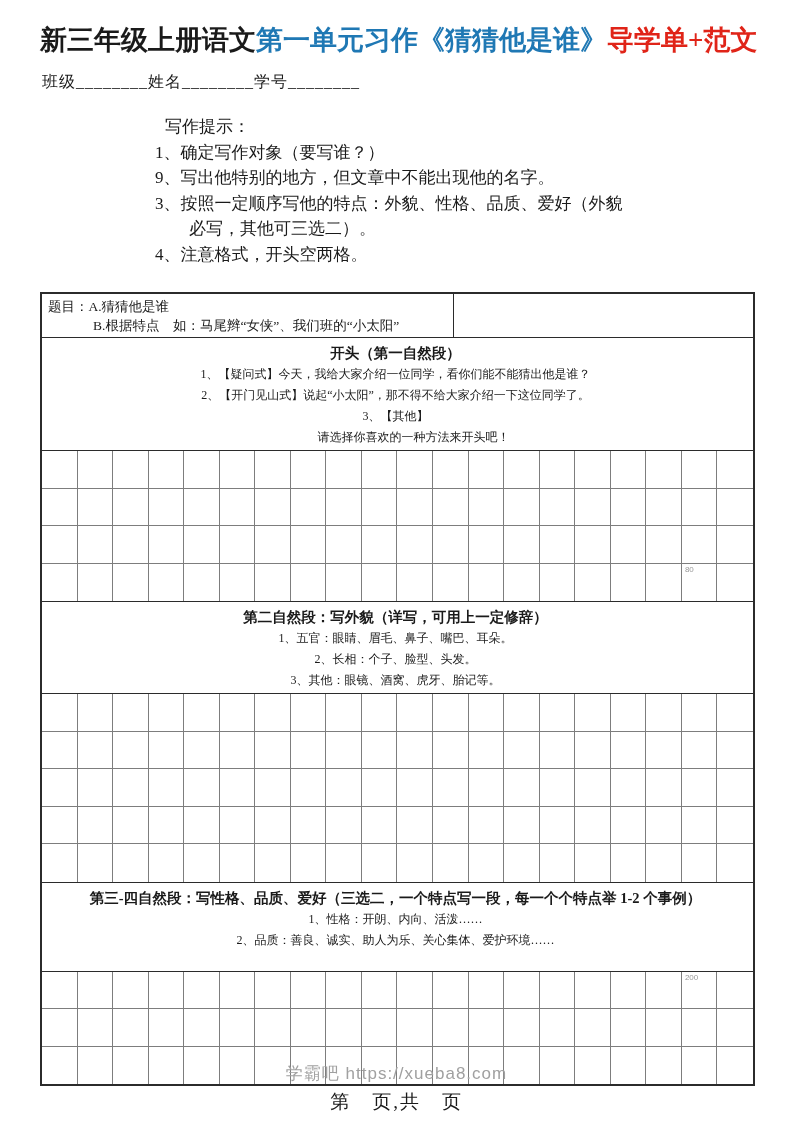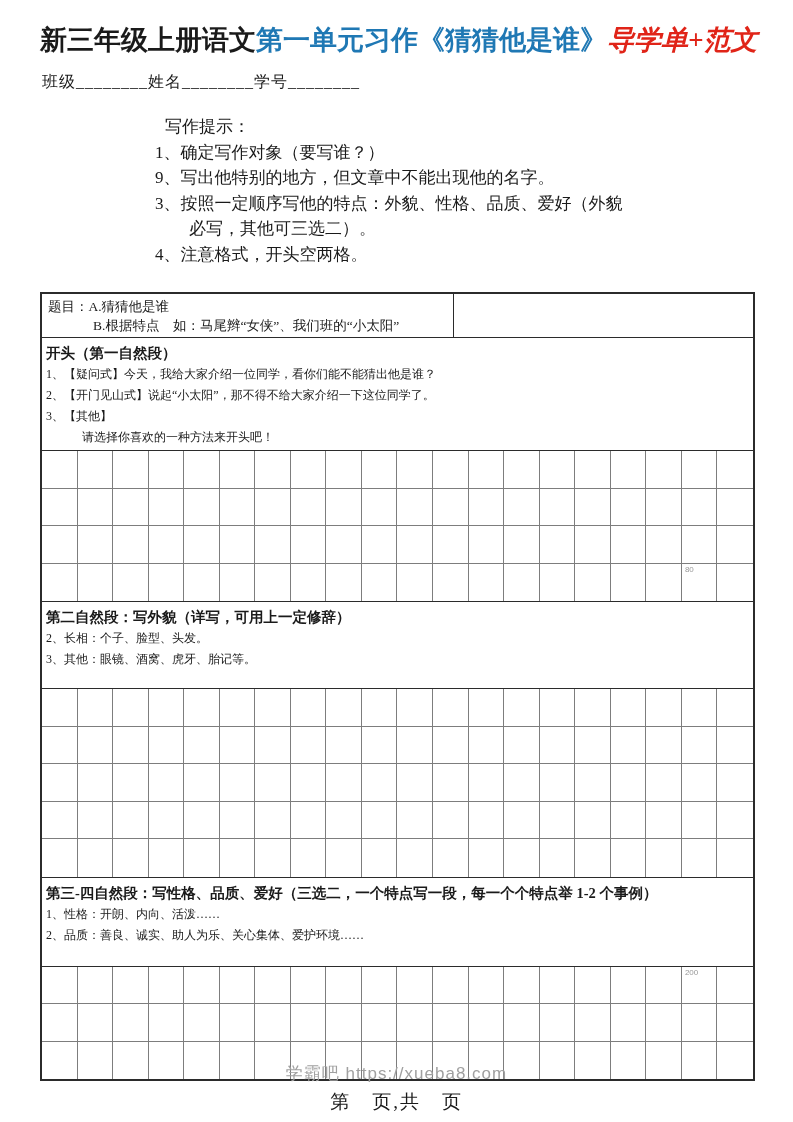--- a/index.html
+++ b/index.html
@@ -14,21 +14,21 @@
   body{
     width:793px;height:1122px;position:relative;overflow:hidden;
     font-family:"Liberation Serif","DejaVu Serif",serif;
     color:#1a1a1a;
   }
   .doc-title{
     position:absolute;top:22px;left:40px;width:716px;
     font-size:27px;font-weight:bold;white-space:nowrap;letter-spacing:0px;
   }
   .doc-title .t-blue{color:var(--title-blue);}
-  .doc-title .t-red{color:var(--title-red);font-style:italic;}
+  .doc-title .t-red{color:var(--title-red);}
   .student-line{
     position:absolute;top:72px;left:42px;font-size:16px;letter-spacing:1px;
   }
   .tips{
     position:absolute;top:114px;left:155px;width:560px;
     font-size:17px;line-height:25.5px;
   }
   .tips .tips-heading{margin-left:10px;}
   .wtable{
     position:absolute;top:292px;left:40px;width:715px;
@@ -40,20 +40,21 @@
   }
   .tcell-left{
     width:412px;border-right:1.5px solid var(--outer-border);
     padding:3px 22px 2px 6px;font-size:13.5px;line-height:19px;
   }
   .tcell-left .line2{padding-left:45px;}
   .tcell-right{flex:1;}
   .section-text{
     border-bottom:1.5px solid var(--outer-border);
     padding:4px 8px 2px 4px;
+    text-align:center;
   }
   .sec-heading{font-weight:bold;font-size:14.5px;line-height:22px;}
   .sec-line{font-size:12px;line-height:21px;}
   .grid{
     display:grid;grid-template-columns:repeat(20,1fr);
   }
   .grid.has-sep{border-bottom:1.5px solid var(--outer-border);}
   .cell{
     position:relative;
     border-right:1px solid var(--grid-line);
@@ -189,20 +190,21 @@
       <div class="cell nb"></div>
       <div class="cell nb"></div>
       <div class="cell nb"></div>
       <div class="cell nb">
         <span class="marker">80</span>
       </div>
       <div class="cell nr nb"></div>
     </div>
     <div class="section-text" style="min-height: 87px;">
       <div class="sec-heading">第二自然段：写外貌（详写，可用上一定修辞）</div>
+      <div class="sec-line">1、五官：眼睛、眉毛、鼻子、嘴巴、耳朵。</div>
       <div class="sec-line">2、长相：个子、脸型、头发。</div>
       <div class="sec-line">3、其他：眼镜、酒窝、虎牙、胎记等。</div>
     </div>
     <div class="grid has-sep" style="grid-template-rows: repeat(5, 37.5px);">
       <div class="cell"></div>
       <div class="cell"></div>
       <div class="cell"></div>
       <div class="cell"></div>
       <div class="cell"></div>
       <div class="cell"></div>

